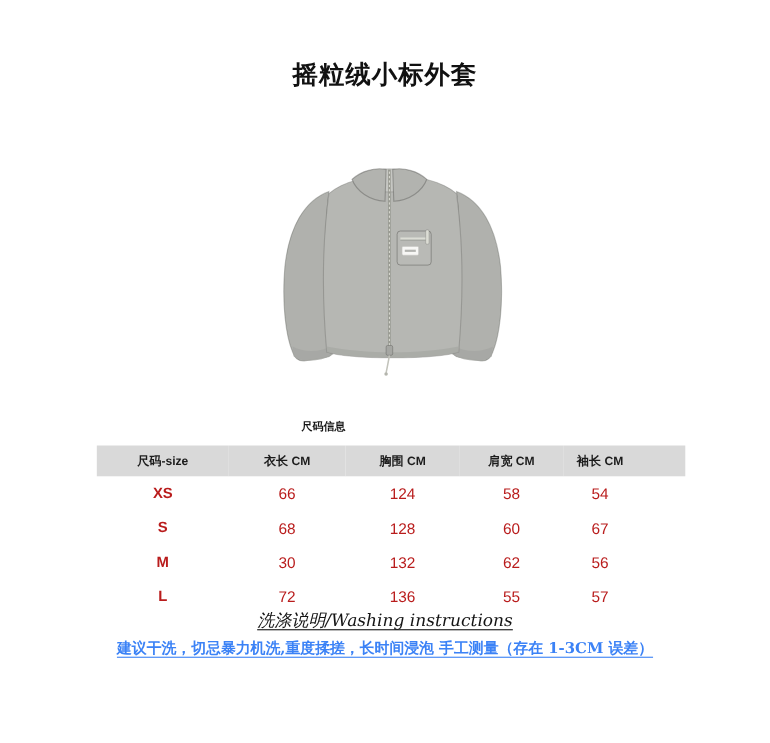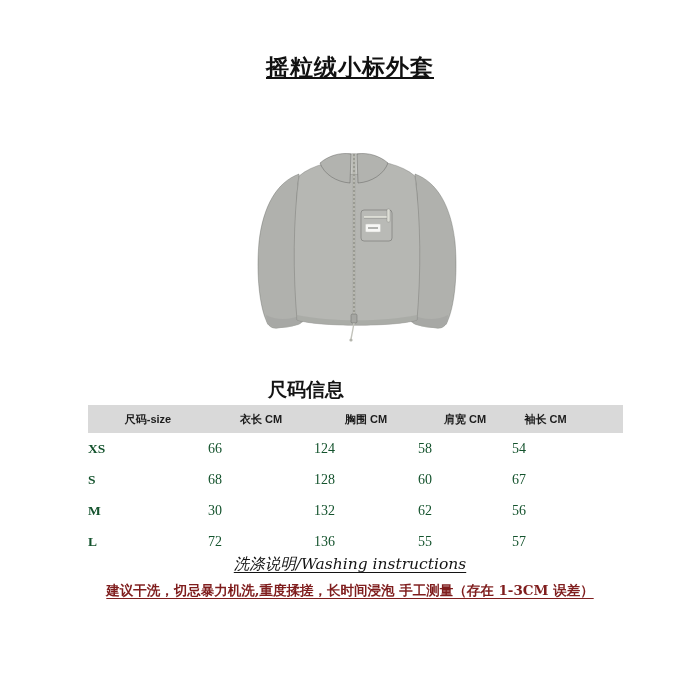--- a/index.html
+++ b/index.html
@@ -16,34 +16,33 @@
   .product-title {
     position: absolute;
     top: 52px; left: 0;
     width: 700px;
     text-align: center;
     font-family: "DejaVu Serif", "Liberation Serif", serif;
     font-size: 23px;
     font-weight: 700;
     letter-spacing: 1px;
     color: #111;
-    text-decoration: underline;
   }
   .jacket-wrap {
     position: absolute;
     left: 251px; top: 150px;
     width: 212px; height: 194px;
   }
   .size-heading {
     position: absolute;
-    top: 379px; left: 12px;
+    top: 379px; left: 0;
     width: 588px;
     text-align: center;
     font-family: "DejaVu Serif", "Liberation Serif", serif;
-    font-size: 19px;
+    font-size: 10px;
     font-weight: 700;
     line-height: 20px;
     color: #141414;
   }
   table.size-table {
     position: absolute;
     top: 405px; left: 88px;
     width: 535px;
     border-collapse: collapse;
     table-layout: fixed;
@@ -54,24 +53,24 @@
     font-size: 11px;
     font-weight: 700;
     text-align: center;
     vertical-align: middle;
     color: #1c1c1c;
     padding: 0;
   }
   table.size-table td {
     height: 31px;
     font-size: 14px;
+    text-align: center;
     vertical-align: middle;
-    color: #14532d;
+    color: #b91c1c;
     padding: 0;
-    font-family: Liberation Serif, serif;
   }
   table.size-table td.size-cell { font-weight: 700; font-size: 13.5px; }
   table.size-table th:last-child,
   table.size-table td:last-child { padding-right: 44px; }
   .wash-heading {
     position: absolute;
     top: 555px; left: 0;
     width: 700px;
     text-align: center;
     font-family: "DejaVu Serif", "Liberation Serif", serif;
@@ -84,21 +83,21 @@
   }
   .care-cn {
     position: absolute;
     top: 582px; left: 0;
     width: 700px;
     text-align: center;
     font-family: "DejaVu Serif", "Liberation Serif", serif;
     font-size: 13.5px;
     font-weight: 700;
     line-height: 17px;
-    color: #7f1d1d;
+    color: #3b82f6;
     text-decoration: underline;
     text-underline-offset: 3px;
   }
   .care-en {
     position: absolute;
     top: 606px; left: 0;
     width: 700px;
     text-align: center;
     font-size: 10.5px;
     font-weight: 700;

